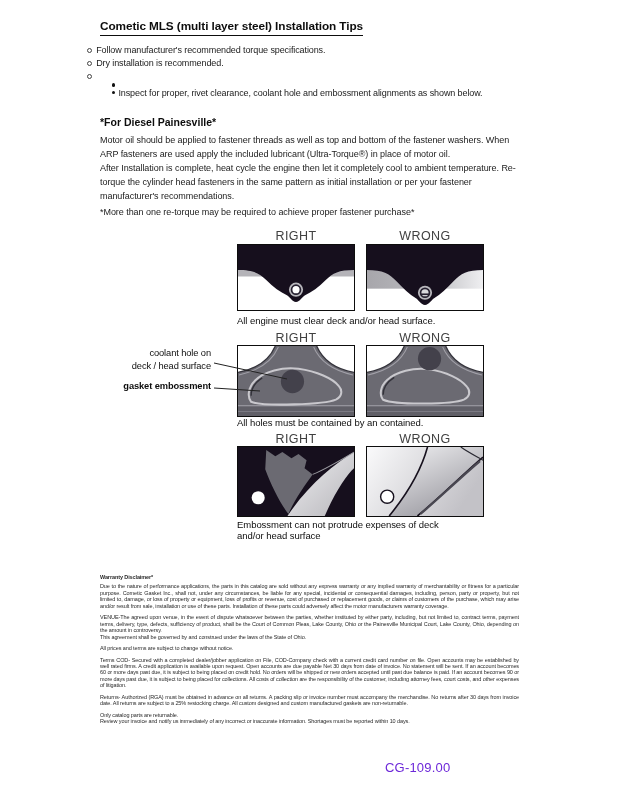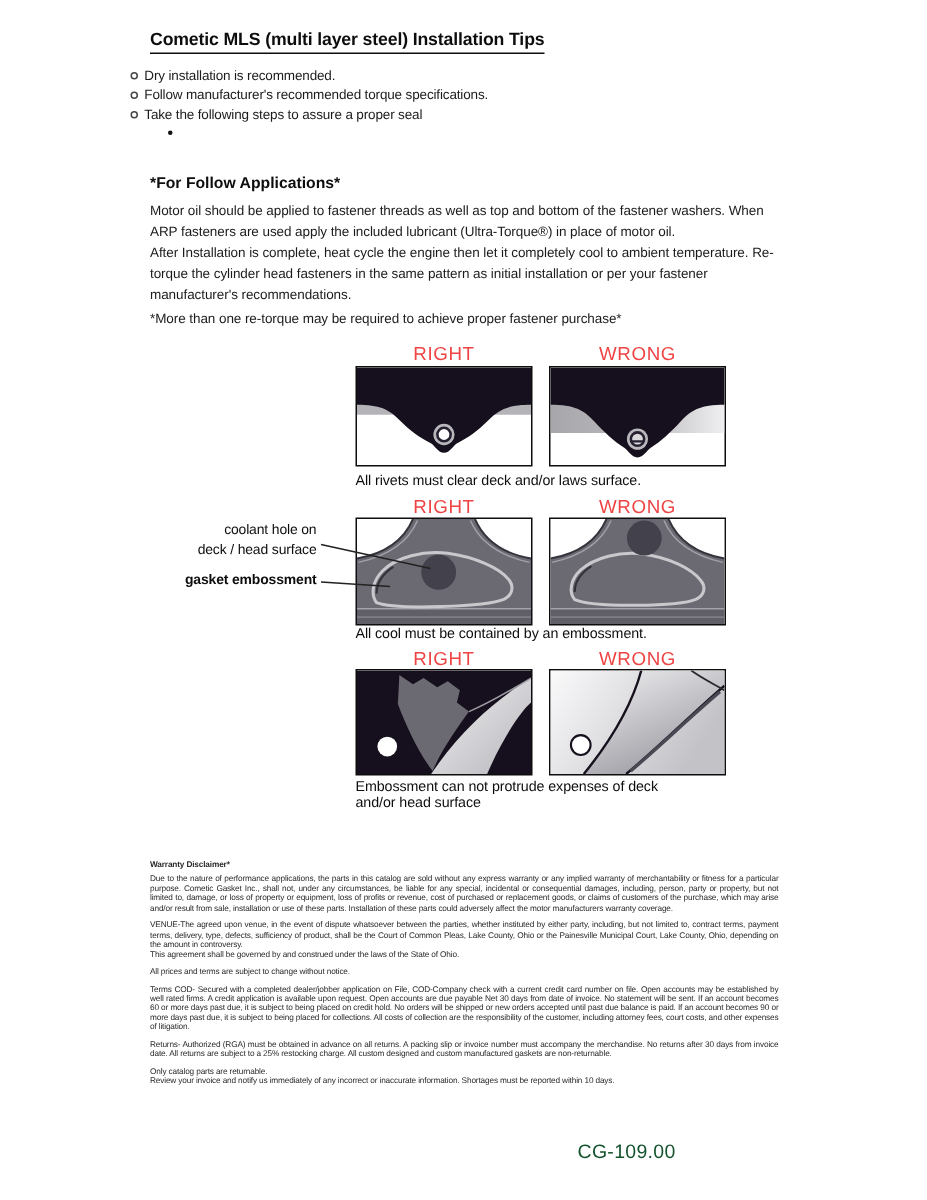--- a/index.html
+++ b/index.html
@@ -18,60 +18,63 @@
   .b-sub{display:flex;align-items:flex-start;margin-left:25px;line-height:12.5px;}
   .o-bullet{flex:none;width:3.2px;height:3.2px;border:1px solid #444;border-radius:50%;margin:4px 4px 0 0;}
   .f-bullet{flex:none;width:3.4px;height:3.4px;background:#111;border-radius:50%;margin:4px 3px 0 0;}
   .diesel-h{position:absolute;left:100px;top:116px;margin:0;font-size:10.5px;font-weight:700;color:#0d0d0d;white-space:nowrap;}
   .para{position:absolute;left:100px;margin:0;width:424px;font-size:9px;line-height:14px;letter-spacing:-0.05px;}
   .p1{top:133px;}
   .p2{top:161px;}
   .note{top:205px;white-space:nowrap;}
   
   .figs{position:absolute;left:0;top:228px;width:618px;height:332px;}
-  .flabel{position:absolute;width:118px;text-align:center;font-size:12.5px;letter-spacing:0.4px;color:#ef4444;white-space:nowrap;}
+  .flabel{position:absolute;width:118px;text-align:center;font-size:12.5px;letter-spacing:0.4px;color:#404040;white-space:nowrap;}
   .fbox{position:absolute;width:118px;height:67px;border:1.7px solid #0d0d0d;box-sizing:border-box;background:#fff;}
   .fbox svg{display:block;width:100%;height:100%;}
   .fcap{position:absolute;font-size:9.5px;letter-spacing:-0.05px;color:#0d0d0d;white-space:nowrap;}
   .preline{white-space:pre-line;}
   .side-label{position:absolute;left:88px;width:123px;text-align:right;font-size:9.3px;line-height:12.5px;letter-spacing:-0.1px;color:#0d0d0d;}
   .leader{position:absolute;left:0;top:0;width:618px;height:332px;pointer-events:none;}
   
   .legal{position:absolute;left:100px;top:574px;width:419px;font-size:5.5px;line-height:6.45px;letter-spacing:-0.1px;color:#2a2a2a;}
   .legal h3{margin:0 0 3px 0;font-size:5.5px;font-weight:700;}
   .legal p{margin:0 0 5px 0;text-align:justify;}
   .legal p.nojust{text-align:left;}
-  .footer-code{position:absolute;left:385px;top:760px;font-size:13px;letter-spacing:0.2px;color:#14532d;white-space:nowrap;}
+  .footer-code{position:absolute;left:385px;top:760px;font-size:13px;letter-spacing:0.2px;color:#6d28d9;white-space:nowrap;}
 </style>
 </head>
 <body>
 
 <div class="page">
 
   <h1 class="title">Cometic MLS (multi layer steel) Installation Tips</h1>
 
   <div class="tips">
     <div class="b-item">
       <span class="o-bullet"></span>
-      <span>Dry installation is recommended.</span>
+      <span>Follow manufacturer's recommended torque specifications.</span>
     </div>
     <div class="b-item">
       <span class="o-bullet"></span>
-      <span>Follow manufacturer's recommended torque specifications.</span>
+      <span>Dry installation is recommended.</span>
     </div>
     <div class="b-item">
       <span class="o-bullet"></span>
-      <span>Take the following steps to assure a proper seal</span>
     </div>
     <div class="b-sub">
       <span class="f-bullet"></span>
     </div>
+    <div class="b-sub">
+      <span class="f-bullet"></span>
+      <span>Inspect for proper, rivet clearance, coolant hole and embossment alignments as shown below.</span>
+    </div>
   </div>
 
-  <h2 class="diesel-h">*For Follow Applications*</h2>
+  <h2 class="diesel-h">*For Diesel Painesville*</h2>
   <p class="para p2">After Installation is complete, heat cycle the engine then let it completely cool to ambient temperature. Re-torque the cylinder head fasteners in the same pattern as initial installation or per your fastener manufacturer's recommendations.</p>
   <p class="para p1">Motor oil should be applied to fastener threads as well as top and bottom of the fastener washers. When ARP fasteners are used apply the included lubricant (Ultra-Torque®) in place of motor oil.</p>
   <p class="para note">*More than one re-torque may be required to achieve proper fastener purchase*</p>
 
   <div class="figs">
 
     <div class="flabel" style="left:237px;top:1px;">RIGHT</div>
     <div class="flabel" style="left:366px;top:1px;">WRONG</div>
 
     <div class="fbox" style="left:237px;top:16px;">
@@ -91,21 +94,21 @@
               <stop offset="1" stop-color="#efeff1"></stop>
           </linearGradient>
         </defs>
         <rect x="0" y="24" width="115" height="19" fill="url(#g1w)"></rect>
         <path d="M0,0 H115 V24.5 C99,24.5 93,28 86,35.5 C79,43 73,48.5 66.5,52.5 C63.5,54.5 61.5,59 57.5,59 C53.5,59 51.5,54.5 48.5,52.5 C42,48.5 36,43 29,35.5 C22,28 16,24.5 0,24.5 Z" fill="#160f1d"></path>
         <circle cx="57.5" cy="47" r="7" fill="#b9b8bd"></circle>
         <circle cx="57.5" cy="47" r="4.4" fill="#d9d9dc" stroke="#262030" stroke-width="1.7"></circle>
         <line x1="53.4" y1="48.5" x2="61.6" y2="48.5" stroke="#262030" stroke-width="1.6"></line>
       </svg>
     </div>
-    <div class="fcap" style="left:237px;top:87px;">All rivets must clear deck and/or laws surface.</div>
+    <div class="fcap" style="left:237px;top:87px;">All engine must clear deck and/or head surface.</div>
 
     <div class="flabel" style="left:237px;top:103px;">RIGHT</div>
     <div class="flabel" style="left:366px;top:103px;">WRONG</div>
 
     <div class="side-label preline" style="top:119px;">coolant hole on
 deck / head surface</div>
     <div class="side-label" style="top:152px;font-weight:bold;">gasket embossment</div>
 
     <div class="fbox" style="left:237px;top:117px;height:72px;">
       <svg viewBox="0 0 115 69" preserveAspectRatio="none">
@@ -134,21 +137,21 @@
         <path d="M115,0 H78 Q87,21 115,26 Z" fill="#ffffff"></path>
         <path d="M37,0 Q28,21 0,26" fill="none" stroke="#35343c" stroke-width="1.3"></path>
         <path d="M78,0 Q87,21 115,26" fill="none" stroke="#35343c" stroke-width="1.3"></path>
         <path d="M40,1 Q31,22 1,28.5" fill="none" stroke="#a2a1a9" stroke-width="1"></path>
         <path d="M75,1 Q84,22 114,28.5" fill="none" stroke="#a2a1a9" stroke-width="1"></path>
         <path d="M16,53 C12,48 13,40 20,33.5 C29,25.5 46,21 61,23 C79,25.5 93,32.5 99,40 C103,44.5 102,50 96,52.8 C85,57.5 29,58.5 16,53 Z" fill="none" stroke="#c9c8cd" stroke-width="2"></path>
         <path d="M16,48 C16,41 20,35.5 27,31" fill="none" stroke="#33323a" stroke-width="1.4"></path>
         <circle cx="62" cy="12.5" r="11.5" fill="#43414b"></circle>
       </svg>
     </div>
-    <div class="fcap" style="left:237px;top:189px;">All cool must be contained by an embossment.</div>
+    <div class="fcap" style="left:237px;top:189px;">All holes must be contained by an contained.</div>
 
     <div class="flabel" style="left:237px;top:204px;">RIGHT</div>
     <div class="flabel" style="left:366px;top:204px;">WRONG</div>
 
     <div class="fbox" style="left:237px;top:218px;height:71px;">
       <svg viewBox="0 0 115 68" preserveAspectRatio="none">
         <defs>
           <linearGradient id="g3r" x1="0" y1="0" x2="1" y2="1">
             <stop offset="0" stop-color="#f0f0f2"></stop>
               <stop offset="1" stop-color="#b7b6bb"></stop>

